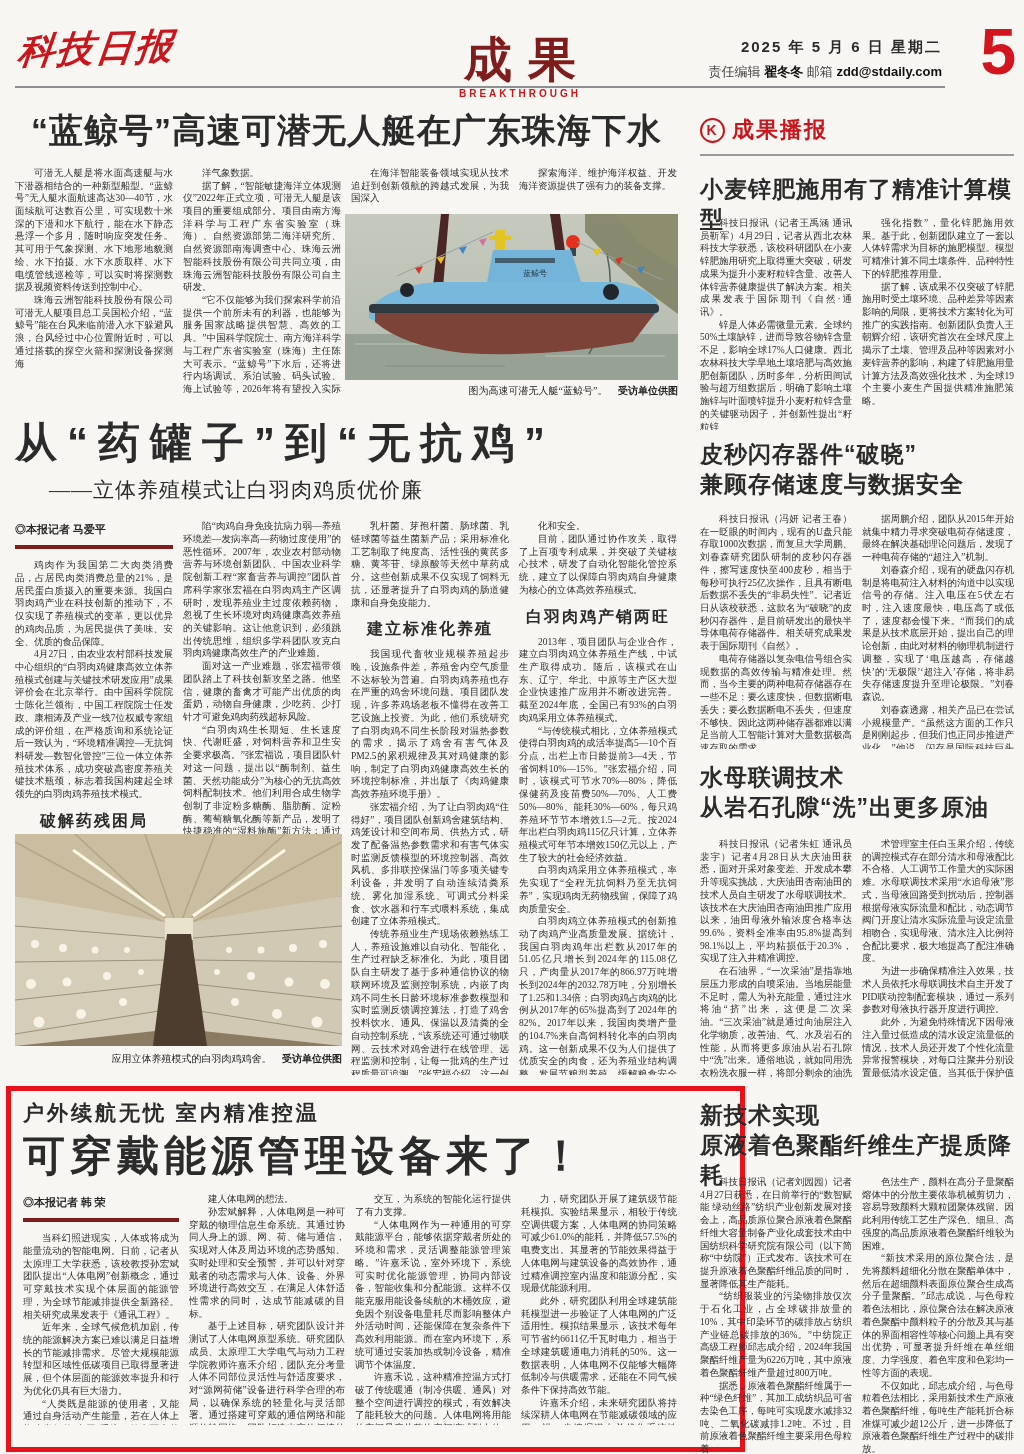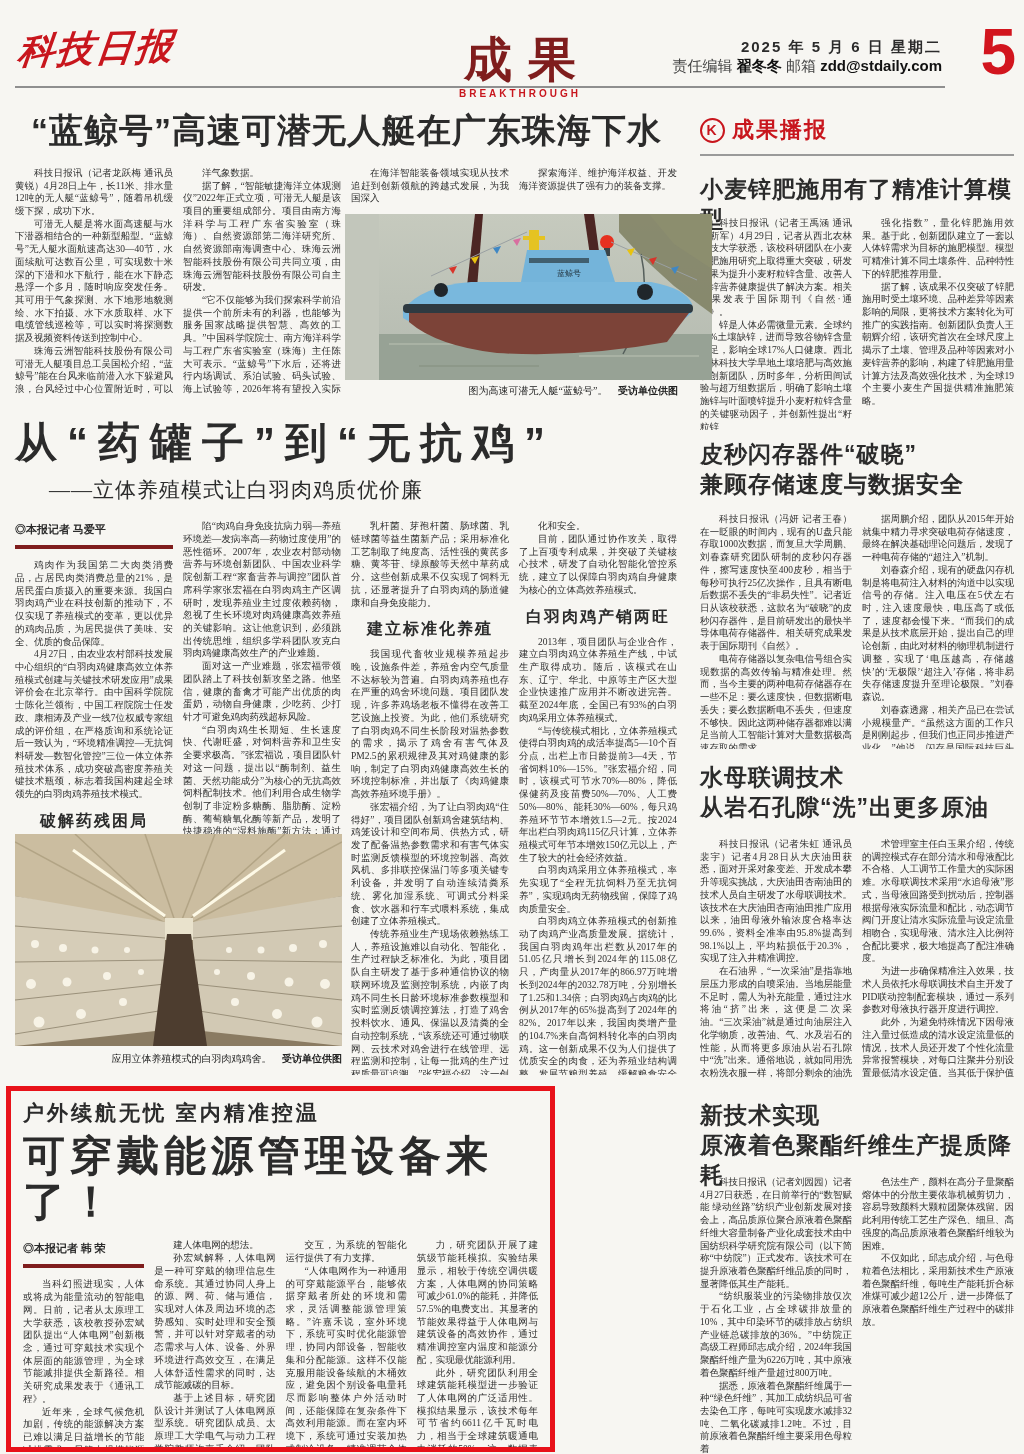--- a/index.html
+++ b/index.html
@@ -7,51 +7,51 @@
   #page{position:relative;width:1024px;height:1454px;overflow:hidden;}
 
   
   .masthead{position:absolute;left:18px;top:24px;font-family:"Liberation Serif",serif;font-weight:bold;font-style:italic;font-size:37px;color:#c8161d;transform:skewX(-8deg) rotate(-2deg);letter-spacing:2px;}
   .header-rule{position:absolute;left:15px;top:86px;width:930px;height:2px;background:#8f8f8f;}
   .section-block{position:absolute;left:425px;top:28px;width:190px;text-align:center;}
   .section-title{font-family:"Liberation Sans",sans-serif;font-weight:900;font-size:48px;color:#7f1d1d;letter-spacing:16px;margin-left:16px;}
   .section-en{position:absolute;left:0;right:0;top:60px;font-family:"Liberation Sans",sans-serif;font-weight:bold;font-size:10px;color:#c8161d;letter-spacing:3px;background:#f7f6f2;display:inline-block;padding:0 6px;margin:0 auto;width:130px;}
   .dateblock{position:absolute;right:82px;top:38px;text-align:right;font-family:"Liberation Sans",sans-serif;}
   .dateline{font-size:15px;font-weight:bold;letter-spacing:2px;}
-  .editorline{font-size:15px;color:#444;margin-top:0;}
+  .editorline{font-size:13px;color:#444;margin-top:6px;}
   .editorline b{color:#111;}
   .pagenum{position:absolute;right:8px;top:20px;font-family:"Liberation Sans",sans-serif;font-weight:900;font-size:64px;color:#d2151e;line-height:1;}
 
   
   .bodycols{display:flex;gap:10px;overflow:hidden;}
   .col{width:158px;overflow:hidden;}
   .rcol{width:152px;overflow:hidden;}
   .bodycols p{margin:0;text-indent:2em;text-align:justify;font-size:9.5px;line-height:1.34;color:#2e2e2e;}
   .byline{font-size:11px;font-weight:bold;padding:2px 0 8px 0;border-bottom:4px solid #7f1d1d;margin-bottom:10px;}
   .colhead{font-family:"Liberation Sans",sans-serif;font-weight:900;font-size:16px;text-align:center;margin:10px 0 8px 0;letter-spacing:2px;}
   .caption{font-size:10px;color:#222;}
   .caption .credit{font-weight:bold;margin-left:8px;}
 
   
   #article1{position:absolute;left:15px;top:110px;width:663px;height:306px;}
   .a1-headline{font-family:"Liberation Sans",sans-serif;font-weight:900;font-size:34px;text-align:center;letter-spacing:1px;line-height:1.2;}
   .a1-body{margin-top:16px;height:230px;}
-  .photo1{position:absolute;left:330px;top:104px;width:333px;height:166px;z-index:2;background:#c2c6bb;padding-left:34px;}
+  .photo1{position:absolute;left:330px;top:104px;width:333px;height:166px;z-index:2;background:#c2c6bb;}
   .caption1{position:absolute;left:330px;top:274px;width:333px;text-align:right;z-index:2;}
 
   
   #article2{position:absolute;left:15px;top:420px;width:663px;height:665px;}
   .a2-headline{font-family:"Liberation Sans",sans-serif;font-weight:900;font-size:42px;letter-spacing:10px;line-height:1.1;}
   .a2-subheadline{font-weight:normal;font-size:21px;margin:10px 0 0 34px;letter-spacing:1px;}
   .a2-body{margin-top:16px;height:555px;}
   .photo2{position:absolute;left:0;top:414px;width:327px;height:212px;z-index:2;background:#8a7b62;}
   .caption2{position:absolute;left:0;top:632px;width:327px;text-align:right;z-index:2;background:#f7f6f2;}
 
   
-  #article3{position:absolute;left:6px;top:1086px;width:549px;height:366px;border:5px solid #e8121a;background:#f7f6f2;box-sizing:border-box;padding:8px 12px;overflow:hidden;}
+  #article3{position:absolute;left:6px;top:1086px;width:739px;height:366px;border:5px solid #e8121a;background:#f7f6f2;box-sizing:border-box;padding:8px 12px;overflow:hidden;}
   .a3-kicker{font-family:"Liberation Sans",sans-serif;font-weight:900;font-size:21px;letter-spacing:3px;}
   .a3-headline{font-family:"Liberation Sans",sans-serif;font-weight:900;font-size:42px;letter-spacing:5px;margin-top:6px;line-height:1.1;}
   .a3-body{margin-top:14px;height:232px;}
   .a3-body .col{width:156px;}
 
   
   #rightrail{position:absolute;left:700px;top:115px;width:314px;height:1339px;}
   .sec-head{display:flex;align-items:center;gap:7px;font-family:"Liberation Sans",sans-serif;font-weight:900;font-size:22px;color:#c8161d;letter-spacing:2px;}
   .k-icon{display:inline-flex;align-items:center;justify-content:center;width:21px;height:21px;border:2.5px solid #c8161d;border-radius:50%;font-size:14px;font-weight:900;color:#c8161d;font-family:"Liberation Sans",sans-serif;}
   .sec-rule{height:2px;background:#9a9a9a;margin-top:9px;}
@@ -81,21 +81,20 @@
       <span>邮箱</span>
       <b>zdd@stdaily.com</b>
     </div>
   </div>
   <div class="pagenum">5</div>
 
   <div id="article1">
     <div class="a1-headline">“蓝鲸号”高速可潜无人艇在广东珠海下水</div>
     <div class="bodycols a1-body">
       <div class="col">
-          <p>科技日报讯（记者龙跃梅 通讯员黄锐）4月28日上午，长11米、排水量12吨的无人艇“蓝鲸号”，随着吊机缓缓下探，成功下水。</p>
           <p>可潜无人艇是将水面高速艇与水下潜器相结合的一种新型船型。“蓝鲸号”无人艇水面航速高达30—40节，水面续航可达数百公里，可实现数十米深的下潜和水下航行，能在水下静态悬浮一个多月，随时响应突发任务。其可用于气象探测、水下地形地貌测绘、水下拍摄、水下水质取样、水下电缆管线巡检等，可以实时将探测数据及视频资料传送到控制中心。</p>
           <p>珠海云洲智能科技股份有限公司可潜无人艇项目总工吴国松介绍，“蓝鲸号”能在台风来临前潜入水下躲避风浪，台风经过中心位置附近时，可以通过搭载的探空火箭和探测设备探测海</p>
         </div>
       <div class="col">
           <p>洋气象数据。</p>
           <p>据了解，“智能敏捷海洋立体观测仪”2022年正式立项，可潜无人艇是该项目的重要组成部分。项目由南方海洋科学与工程广东省实验室（珠海）、自然资源部第二海洋研究所、自然资源部南海调查中心、珠海云洲智能科技股份有限公司共同立项，由珠海云洲智能科技股份有限公司自主研发。</p>
           <p>“它不仅能够为我们探索科学前沿提供一个前所未有的利器，也能够为服务国家战略提供智慧、高效的工具。”中国科学院院士、南方海洋科学与工程广东省实验室（珠海）主任陈大可表示。“蓝鲸号”下水后，还将进行内场调试、系泊试验、码头试验、海上试验等，2026年将有望投入实际应用。</p>
         </div>
       <div class="col">
           <p>在海洋智能装备领域实现从技术追赶到创新领航的跨越式发展，为我国深入</p>
@@ -344,18 +343,19 @@
       <div>原液着色聚酯纤维生产提质降耗</div>
     </div>
     <div class="bodycols r-body" id="r4-body">
       <div class="rcol">
           <p>科技日报讯（记者刘园园）记者4月27日获悉，在日前举行的“数智赋能 绿动丝路”纺织产业创新发展对接会上，高品质原位聚合原液着色聚酯纤维大容量制备产业化成套技术由中国纺织科学研究院有限公司（以下简称“中纺院”）正式发布。该技术可在提升原液着色聚酯纤维品质的同时，显著降低其生产能耗。</p>
           <p>“纺织服装业的污染物排放仅次于石化工业，占全球碳排放量的10%，其中印染环节的碳排放占纺织产业链总碳排放的36%。”中纺院正高级工程师邱志成介绍，2024年我国聚酯纤维产量为6226万吨，其中原液着色聚酯纤维产量超过800万吨。</p>
           <p>据悉，原液着色聚酯纤维属于一种“绿色纤维”，其加工成纺织品可省去染色工序，每吨可实现废水减排32吨、二氧化碳减排1.2吨。不过，目前原液着色聚酯纤维主要采用色母粒着</p>
         </div>
       <div class="rcol">
           <p>色法生产，颜料在高分子量聚酯熔体中的分散主要依靠机械剪切力，容易导致颜料大颗粒团聚体残留。因此利用传统工艺生产深色、细旦、高强度的高品质原液着色聚酯纤维较为困难。</p>
+          <p>“新技术采用的原位聚合法，是先将颜料超细化分散在聚酯单体中，然后在超细颜料表面原位聚合生成高分子量聚酯。”邱志成说，与色母粒着色法相比，原位聚合法在解决原液着色聚酯中颜料粒子的分散及其与基体的界面相容性等核心问题上具有突出优势，可显著提升纤维在单丝细度、力学强度、着色牢度和色彩均一性等方面的表现。</p>
           <p>不仅如此，邱志成介绍，与色母粒着色法相比，采用新技术生产原液着色聚酯纤维，每吨生产能耗折合标准煤可减少超12公斤，进一步降低了原液着色聚酯纤维生产过程中的碳排放。</p>
         </div>
     </div>
   </div>
 
 </div>
 
 </body></html>

